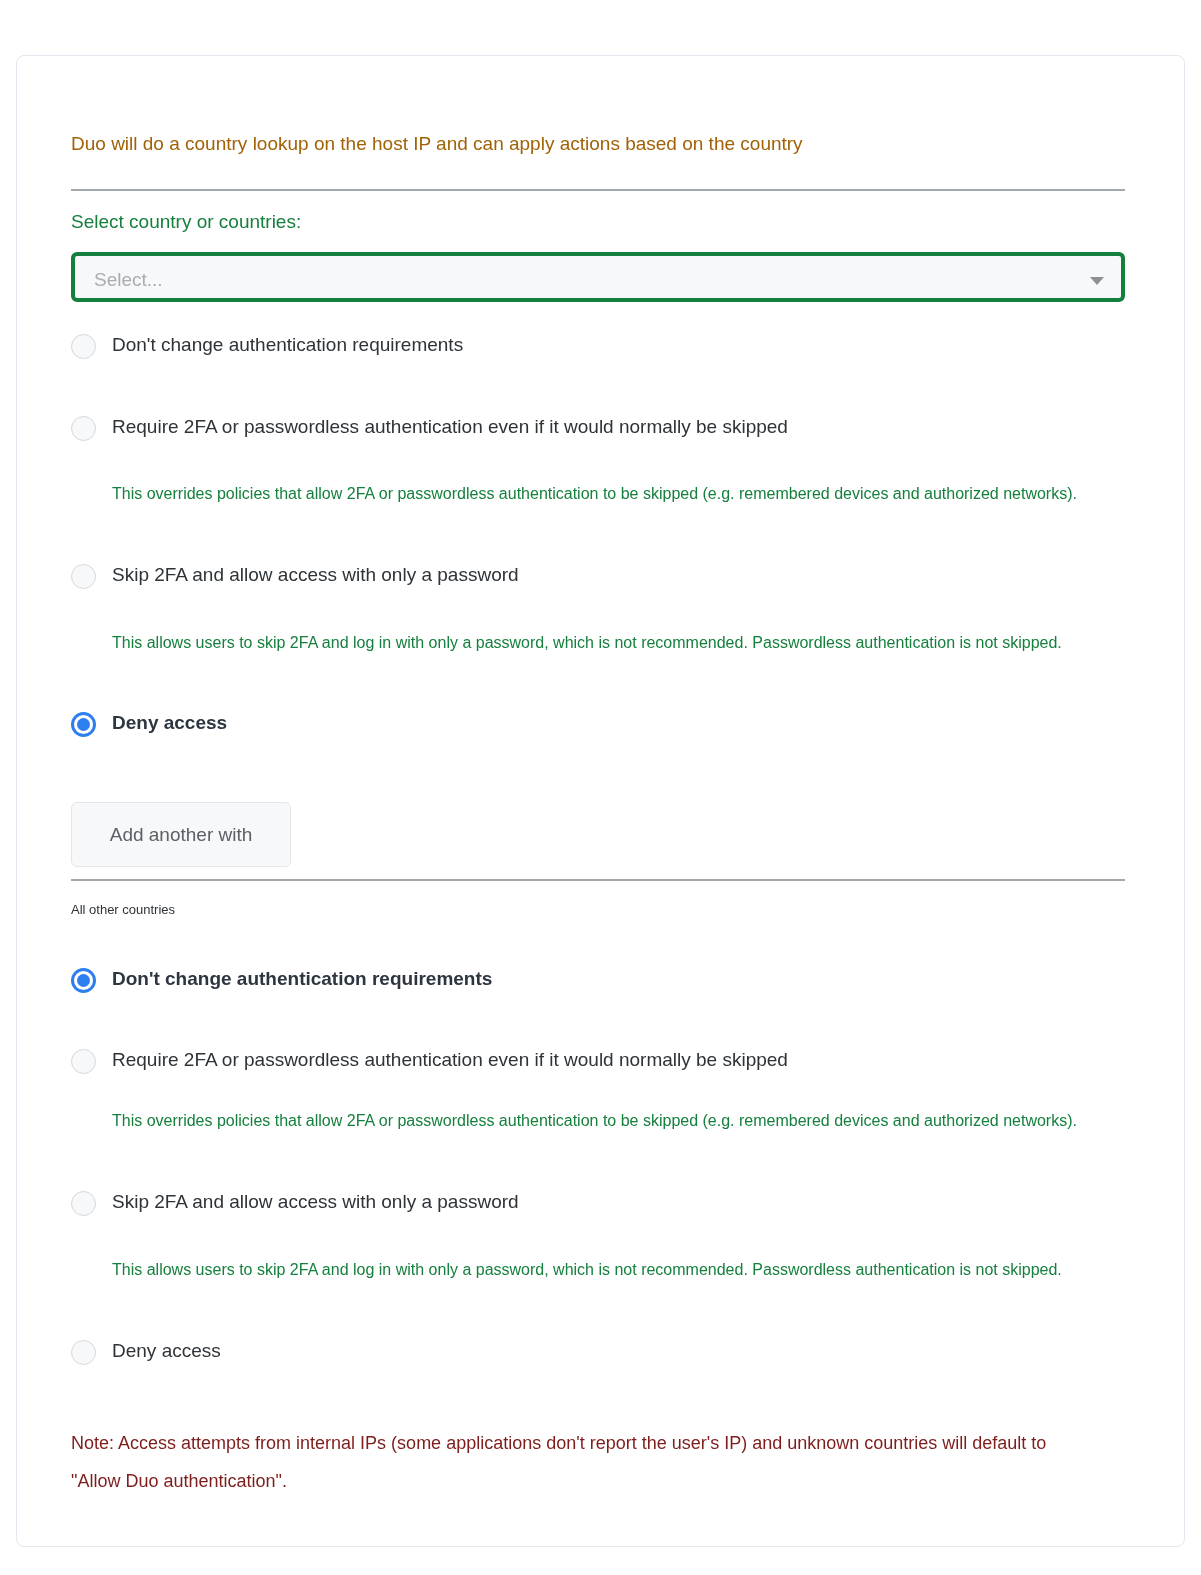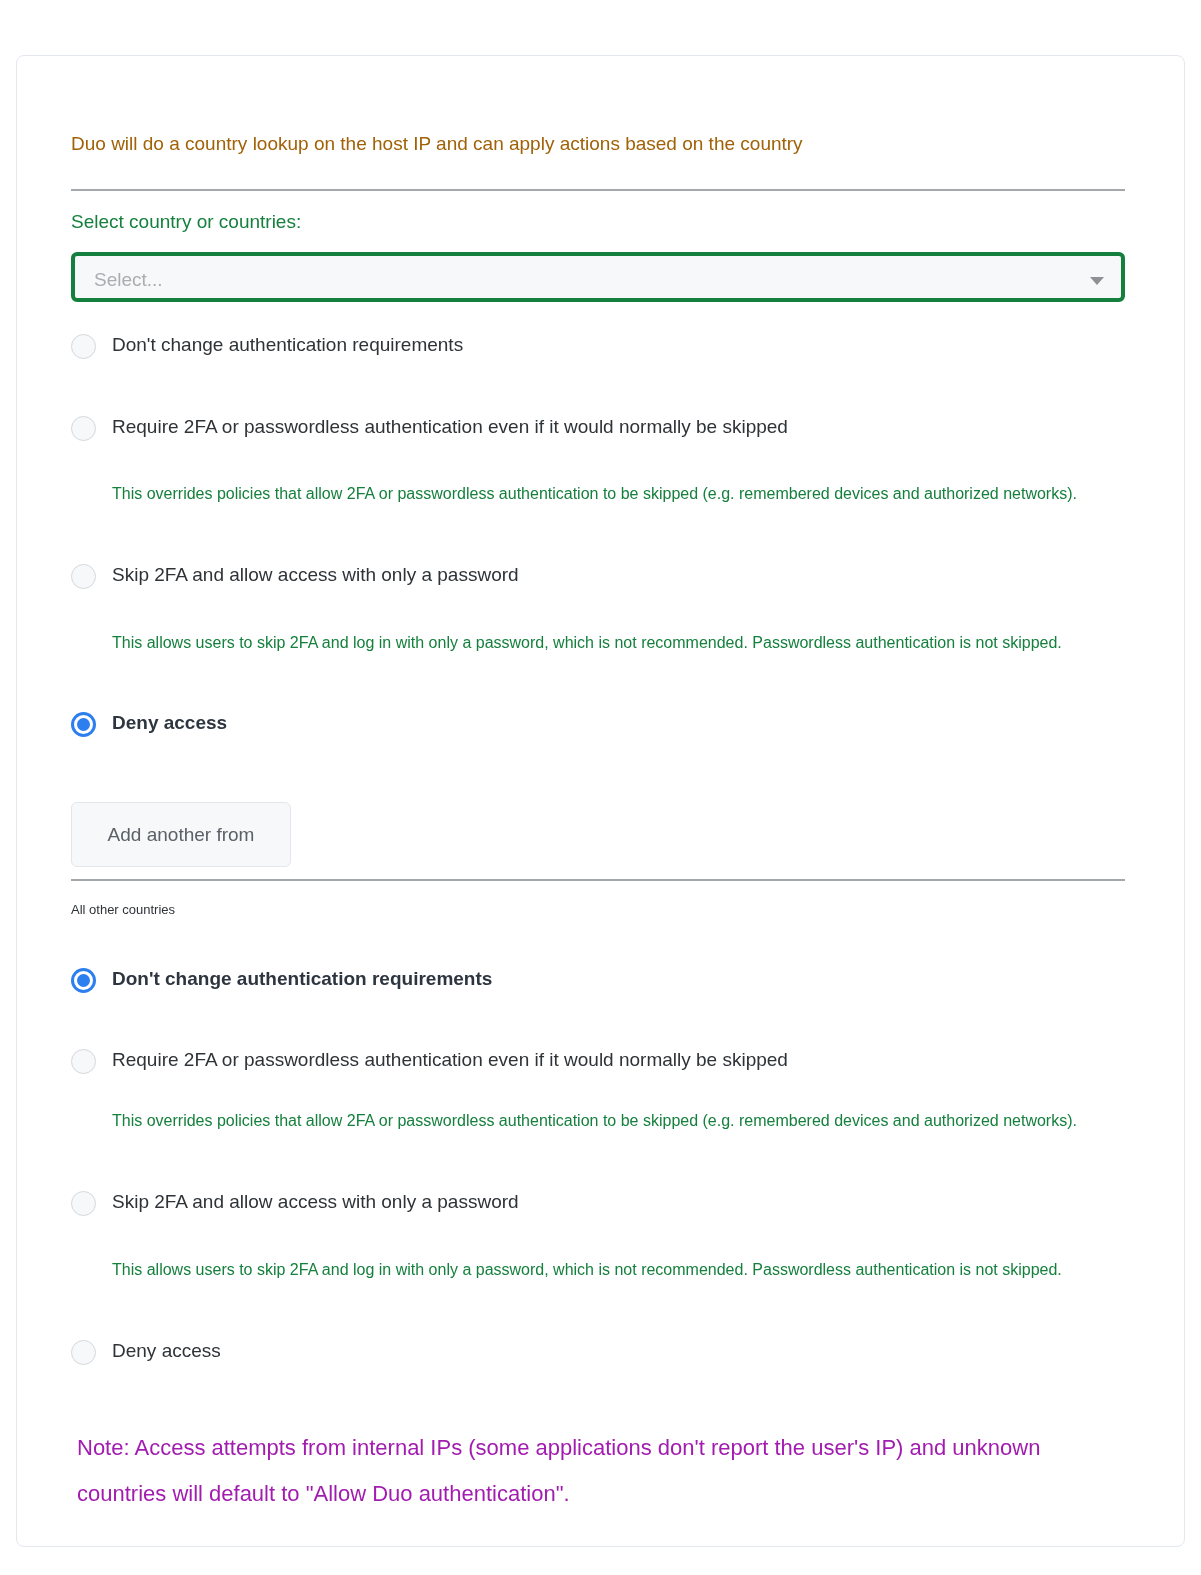--- a/index.html
+++ b/index.html
@@ -195,25 +195,25 @@
     position: absolute;
     left: 54px;
     top: 846px;
     font-size: 13px;
     color: #2e3338;
   }
 
   
   .note-text {
     position: absolute;
-    left: 60px;
+    left: 54px;
     top: 1369px;
     width: 1020px;
-    font-size: 22px;
-    color: #a21caf;
+    font-size: 18px;
+    color: #7f1d1d;
     line-height: 2.1;
   }
 </style>
 </head>
 <body>
 
 <div class="page">
 
 
   <div class="card">
@@ -244,21 +244,21 @@
       <span class="radio-dot"></span>
       <span class="radio-label">Skip 2FA and allow access with only a password</span>
     </div>
     <div class="radio-help" style="top:573px;">This allows users to skip 2FA and log in with only a password, which is not recommended. Passwordless authentication is not skipped.</div>
 
     <div class="radio-row" style="top:656px;">
       <span class="radio-dot checked"></span>
       <span class="radio-label strong">Deny access</span>
     </div>
 
-    <button class="add-rule-button">Add another from</button>
+    <button class="add-rule-button">Add another with</button>
 
     <div class="rule-divider mid"></div>
 
     <div class="section-heading">All other countries</div>
 
     <div class="radio-row" style="top:912px;">
       <span class="radio-dot checked"></span>
       <span class="radio-label strong">Don't change authentication requirements</span>
     </div>
 

